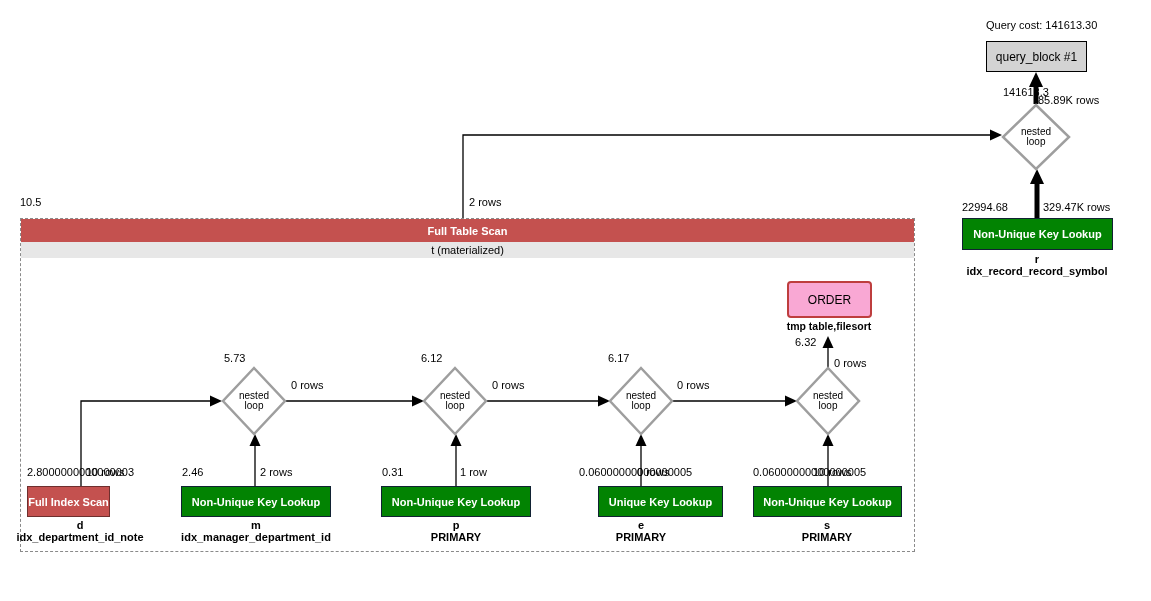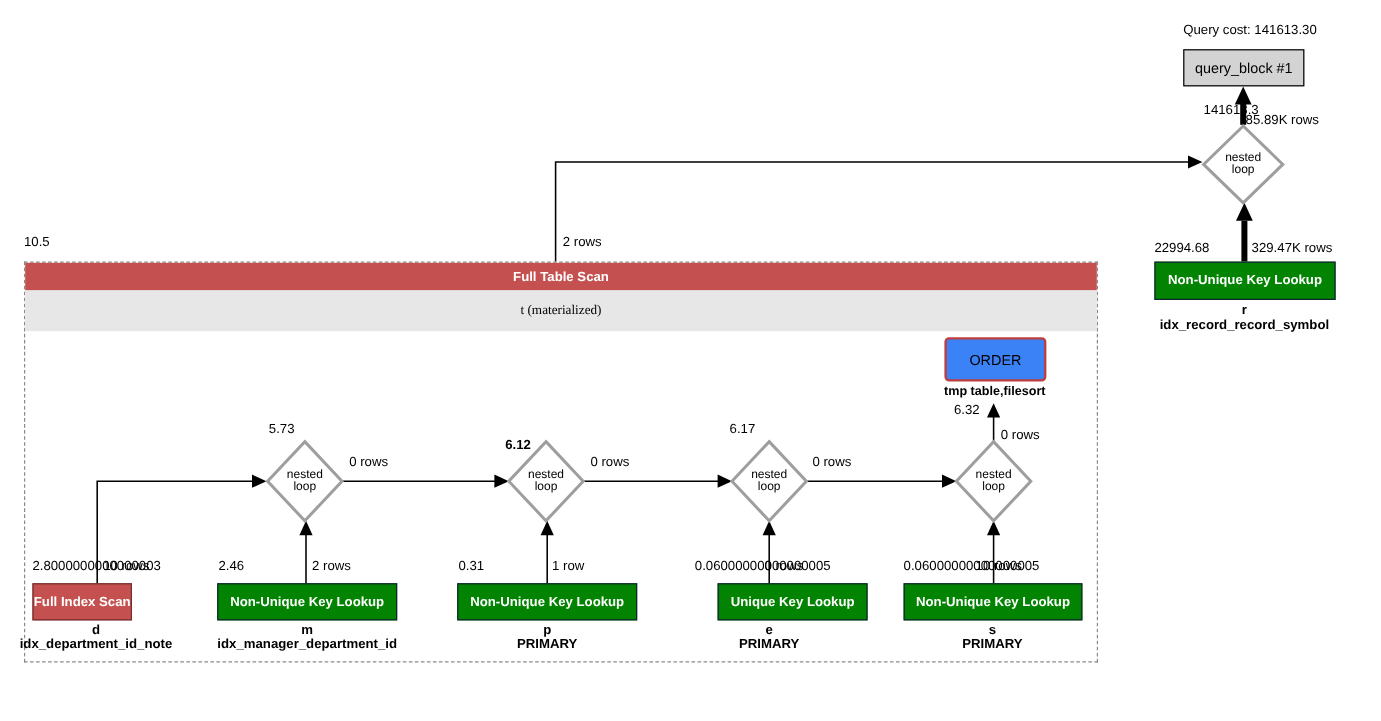--- a/index.html
+++ b/index.html
@@ -25,35 +25,35 @@
     white-space:nowrap;
   }
   .red-box{background:var(--scan-red);border-color:#6e2f2e;}
   .green-box{background:var(--lookup-green);border-color:#123;}
   .qblock{
     position:absolute;left:986px;top:41px;width:101px;height:31px;
     background:var(--block-gray);border:1px solid #000;box-sizing:border-box;
     display:flex;align-items:center;justify-content:center;font-size:12px;
   }
   .order-box{
-    position:absolute;left:787px;top:281px;width:85px;height:37px;background:#3b82f6;
+    position:absolute;left:787px;top:281px;width:85px;height:37px;background:#f9a8d4;
     border:2px solid var(--order-red);border-radius:4px;box-sizing:border-box;
     display:flex;align-items:center;justify-content:center;font-size:12px;
   }
   .subq{
     position:absolute;left:20px;top:218px;width:895px;height:334px;
     border:1px dashed #8a8a8a;box-sizing:border-box;
   }
   .subq-header{
     position:absolute;left:0;top:0;width:100%;height:23px;background:var(--scan-red);
     color:#fff;font-weight:bold;font-size:11px;display:flex;align-items:center;justify-content:center;
   }
   .subq-subheader{
-    position:absolute;left:0;top:23px;width:100%;height:34px;background:var(--subheader-gray);
-    color:#000;font-size:11px;display:flex;align-items:center;justify-content:center;font-family:Liberation Serif, serif;
+    position:absolute;left:0;top:23px;width:100%;height:16px;background:var(--subheader-gray);
+    color:#000;font-size:11px;display:flex;align-items:center;justify-content:center;
   }
   .loop-lbl{
     position:absolute;width:50px;font-size:10px;line-height:10px;text-align:center;
   }
   .edge{stroke:#000;stroke-width:1.3;fill:none;}
   .edge-thick{stroke:#000;stroke-width:5;fill:none;}
   .head{fill:#000;stroke:none;}
   .diamond{fill:#fff;stroke:var(--diamond-border);stroke-width:2.5;}
 </style>
 </head>
@@ -132,21 +132,21 @@
       <span>t (materialized)</span>
     </div>
   </div>
 
   <div class="order-box">
     <span>ORDER</span>
   </div>
   <div class="lbl ctr bold" style="left:729px;top:320px;width:200px;font-size:10.5px;">tmp table,filesort</div>
 
   <div class="lbl" style="left:224px;top:352px;">5.73</div>
-  <div class="lbl" style="left:421px;top:365px;font-weight:bold;">6.12</div>
+  <div class="lbl" style="left:421px;top:352px;">6.12</div>
   <div class="lbl" style="left:608px;top:352px;">6.17</div>
   <div class="lbl" style="left:795px;top:336px;">6.32</div>
 
   <div class="lbl" style="left:291px;top:379px;">0 rows</div>
   <div class="lbl" style="left:492px;top:379px;">0 rows</div>
   <div class="lbl" style="left:677px;top:379px;">0 rows</div>
   <div class="lbl" style="left:834px;top:357px;">0 rows</div>
 
   <div class="loop-lbl" style="left:229px;top:391px;">nested loop</div>
   <div class="loop-lbl" style="left:430px;top:391px;">nested loop</div>

